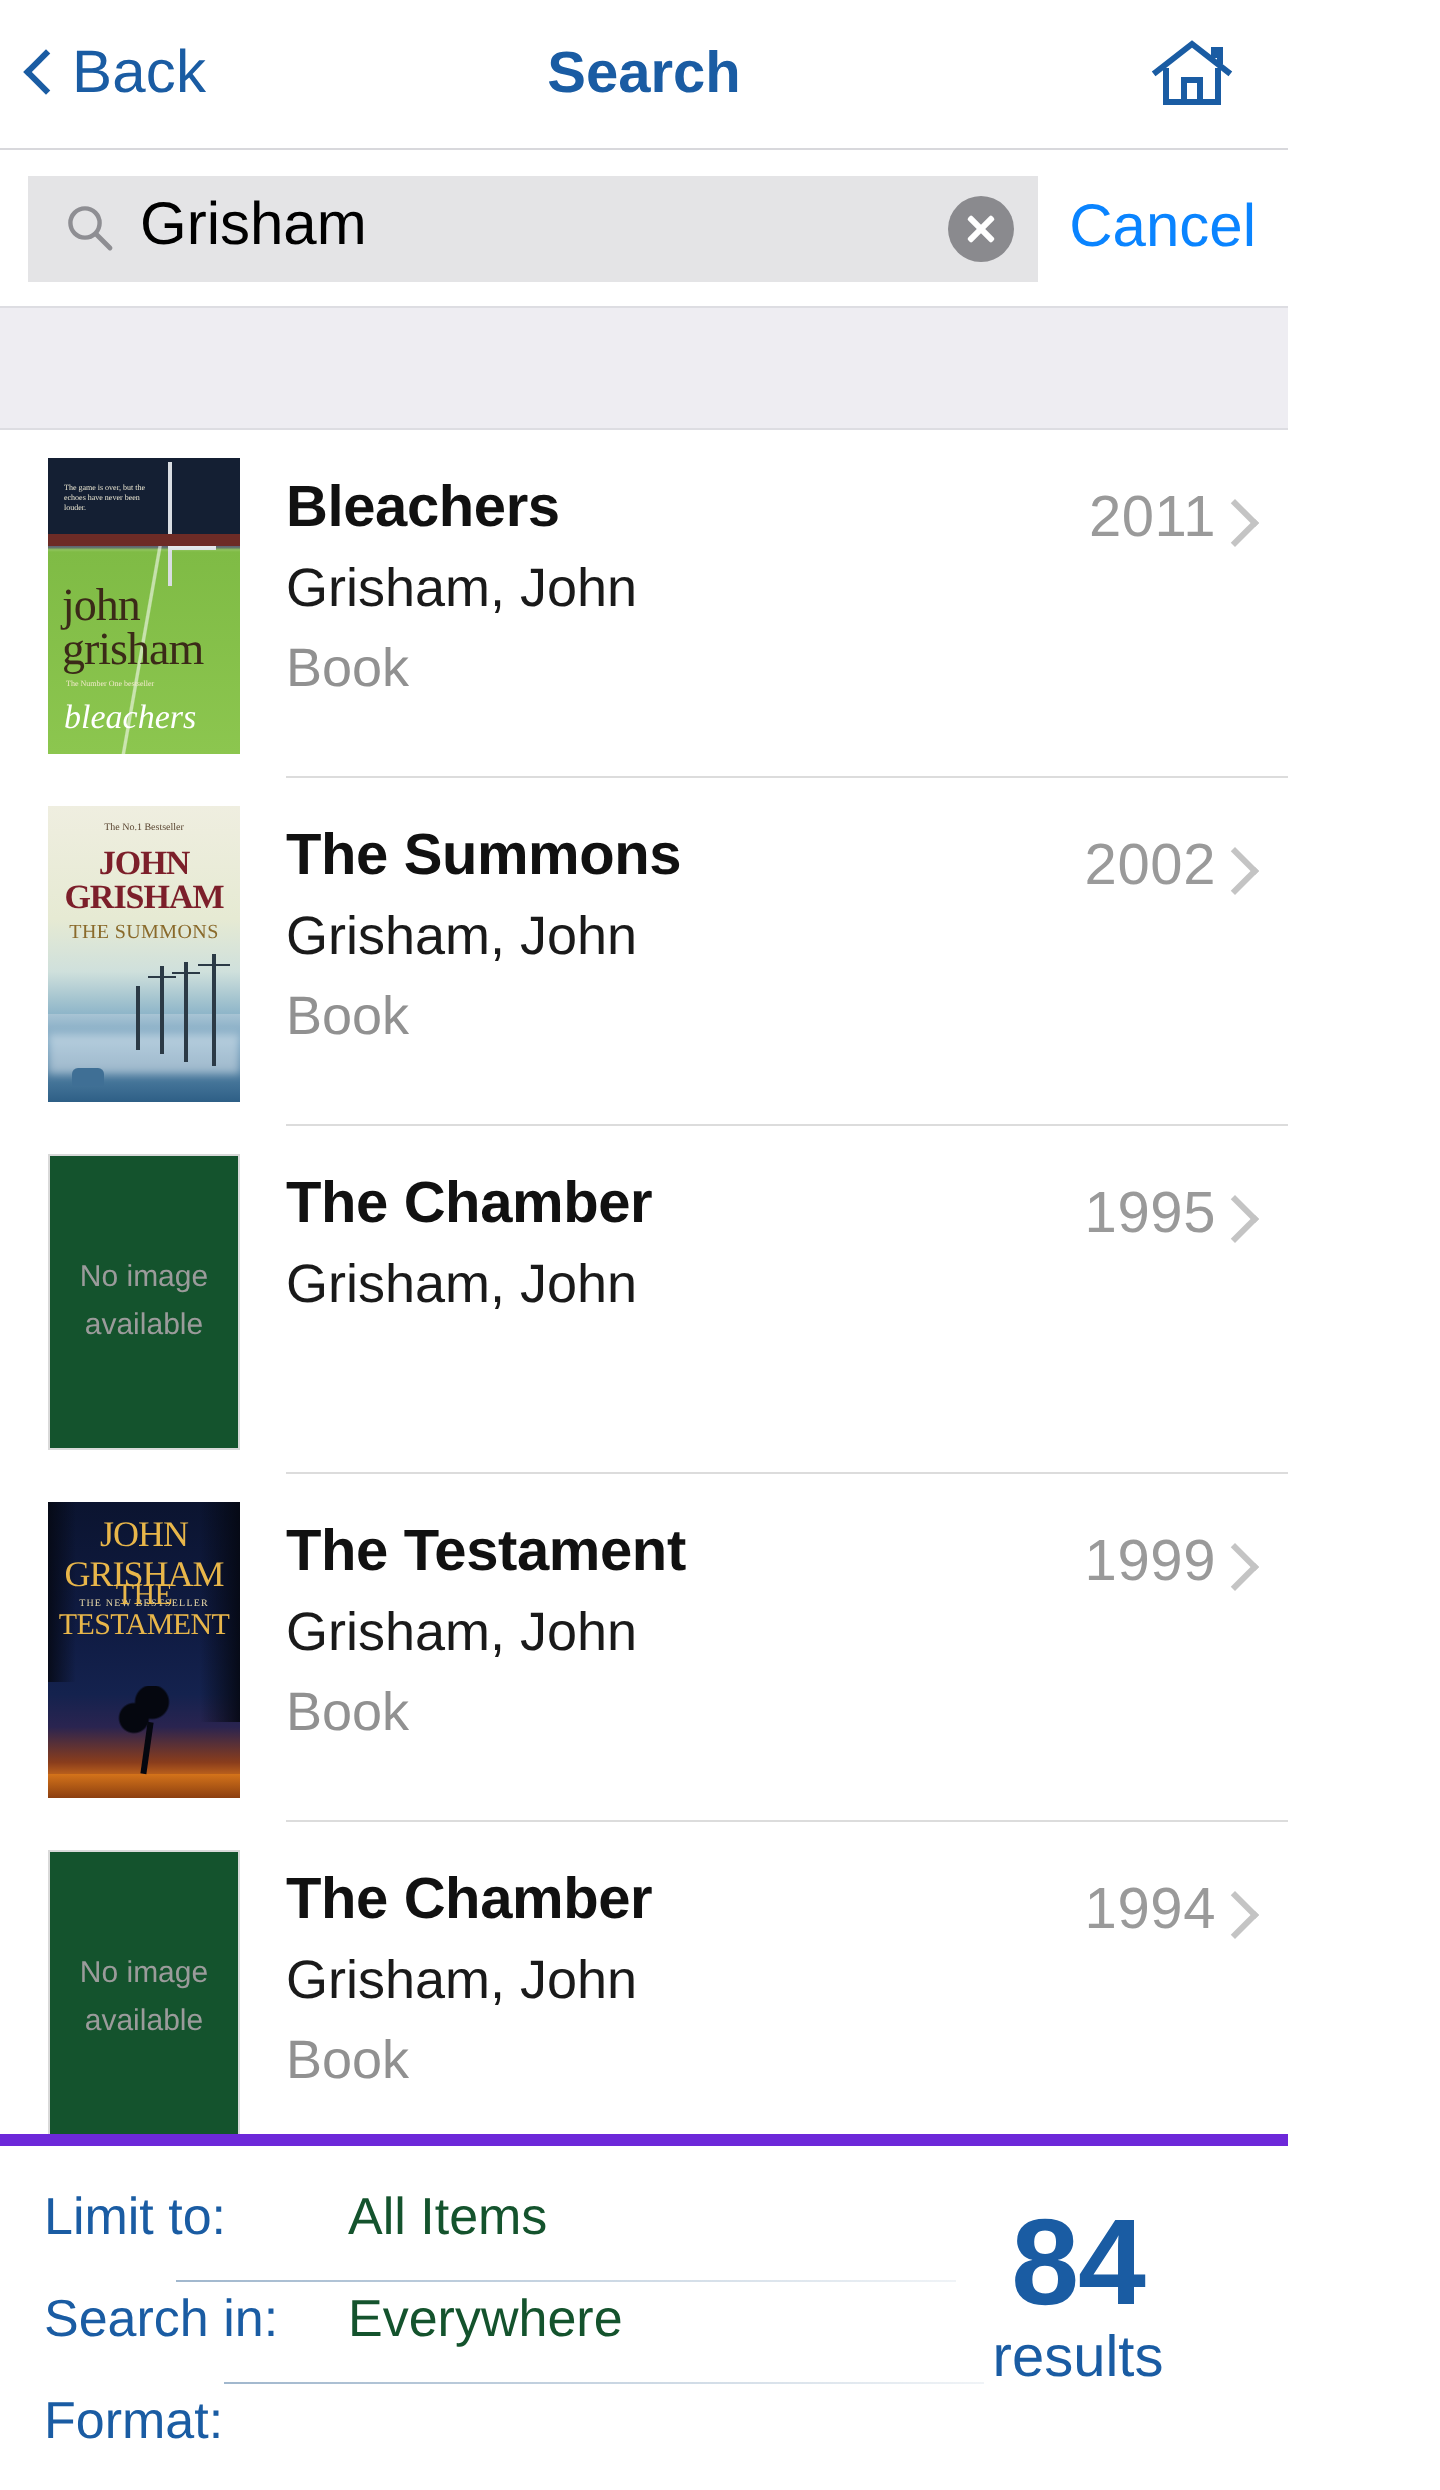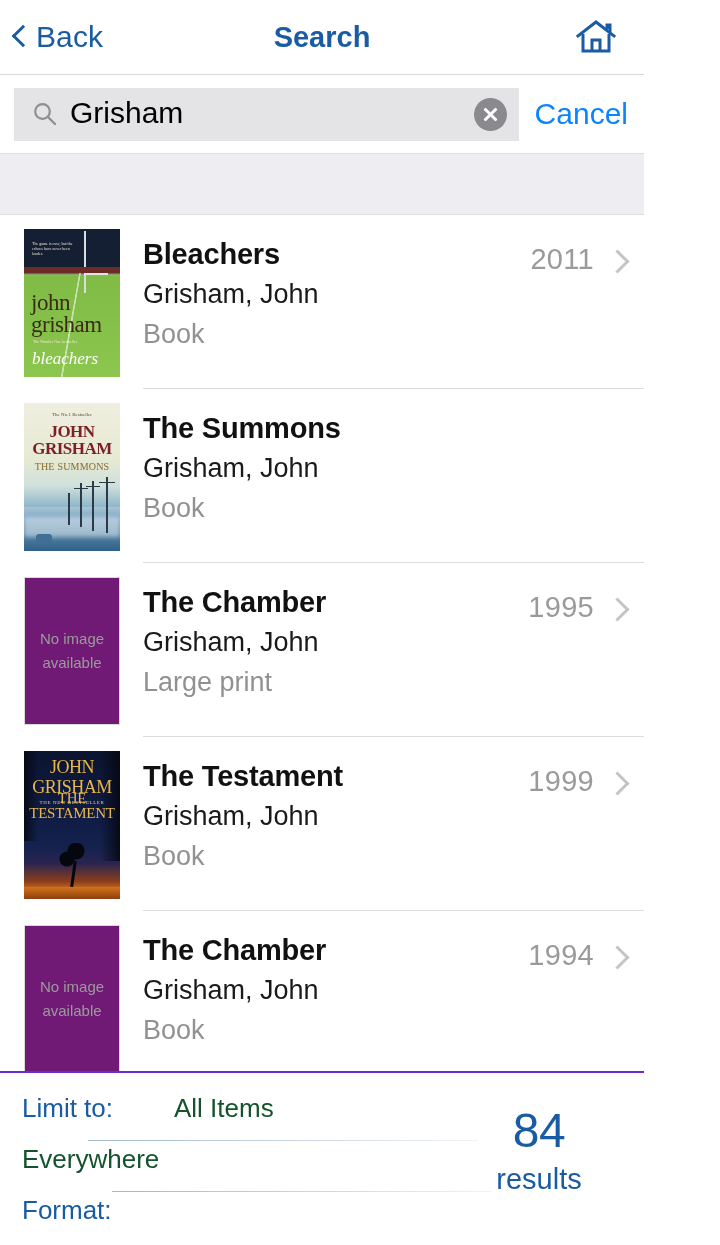--- a/index.html
+++ b/index.html
@@ -388,21 +388,21 @@
   }
   .cov-testament .water {
     position: absolute;
     left: 0; right: 0; bottom: 0;
     height: 12px;
     background: linear-gradient(to bottom, #d4731a, #8c3f10);
   }
 
   
   .cov-noimage {
-    background: #701a75;
+    background: #14532d;
     border: 1px solid #d9d9d9;
     box-sizing: border-box;
     display: flex;
     align-items: center;
     justify-content: center;
     text-align: center;
   }
   .cov-noimage span {
     font-size: 15px;
     line-height: 24px;
@@ -431,21 +431,20 @@
   .row-format {
     font-size: 27px;
     color: #919191;
     line-height: 34px;
     margin-top: 6px;
   }
   .row-right {
     flex: 0 0 auto;
     display: flex;
     align-items: center;
-    gap: 14px;
     padding-top: 14px;
     padding-right: 20px;
   }
   .row-year {
     font-size: 29px;
     color: #9a9a9a;
     letter-spacing: 0.3px;
   }
   .chev-right {
     width: 16px;
@@ -462,21 +461,21 @@
     border-top: 3px solid #c4c4c4;
     border-right: 3px solid #c4c4c4;
     transform: rotate(45deg);
   }
 
   
   .footer {
     flex: 0 0 172px;
     height: 172px;
     background: #ffffff;
-    border-top: 2px solid #6d28d9;
+    border-top: 6px solid #6d28d9;
     display: flex;
     align-items: flex-start;
     position: relative;
   }
   .filters {
     flex: 1 1 auto;
     padding: 20px 0 0 22px;
   }
   .filter-row {
     position: relative;
@@ -505,22 +504,22 @@
   .ul-1 { left: 66px; width: 390px; }
   .ul-2 { left: 90px; width: 380px; }
 
   .results-count {
     flex: 0 0 auto;
     width: 210px;
     text-align: center;
     padding-top: 32px;
   }
   .count-num {
-    font-size: 48px;
-    font-weight: normal;
+    font-size: 61px;
+    font-weight: bold;
     color: #1a5ca3;
     line-height: 52px;
     letter-spacing: -0.5px;
   }
   .count-label {
     font-size: 29px;
     color: #1a5ca3;
     line-height: 36px;
     margin-top: 4px;
   }
@@ -611,36 +610,39 @@
           <div class="cross" style="left:75px;bottom:68px;width:16px;"></div>
           <div class="pole" style="left:44px;bottom:26px;height:32px;"></div>
           <div class="car"></div>
         </div>
       </div>
       <div class="row-text">
         <div class="row-title">The Summons</div>
         <div class="row-author">Grisham, John</div>
         <div class="row-format">Book</div>
       </div>
+      <div class="row-right">
+        <span class="row-year">2002</span>
+        <span class="chev-right"></span>
+      </div>
       <div class="sep"></div>
     </div>
 
     <div class="result-row">
       <div class="cover">
         <div class="cover-img cov-noimage">
           <span>
             <span>No image</span><br>
             <span>available</span>
           </span>
         </div>
       </div>
       <div class="row-text">
         <div class="row-title">The Chamber</div>
         <div class="row-author">Grisham, John</div>
-        <div class="row-format">Large print</div>
       </div>
       <div class="row-right">
         <span class="row-year">1995</span>
         <span class="chev-right"></span>
       </div>
       <div class="sep"></div>
     </div>
 
     <div class="result-row">
       <div class="cover">
@@ -697,20 +699,21 @@
   </div>
 
   <div class="footer">
     <div class="filters">
       <div class="filter-row">
         <span class="filter-label">Limit to:</span>
         <span class="filter-value">All Items</span>
         <span class="filter-underline ul-1"></span>
       </div>
       <div class="filter-row">
+        <span class="filter-label">Search in:</span>
         <span class="filter-value">Everywhere</span>
         <span class="filter-underline ul-2"></span>
       </div>
       <div class="filter-row">
         <span class="filter-label">Format:</span>
       </div>
     </div>
     <div class="results-count">
       <div class="count-num">84</div>
       <div class="count-label">results</div>

